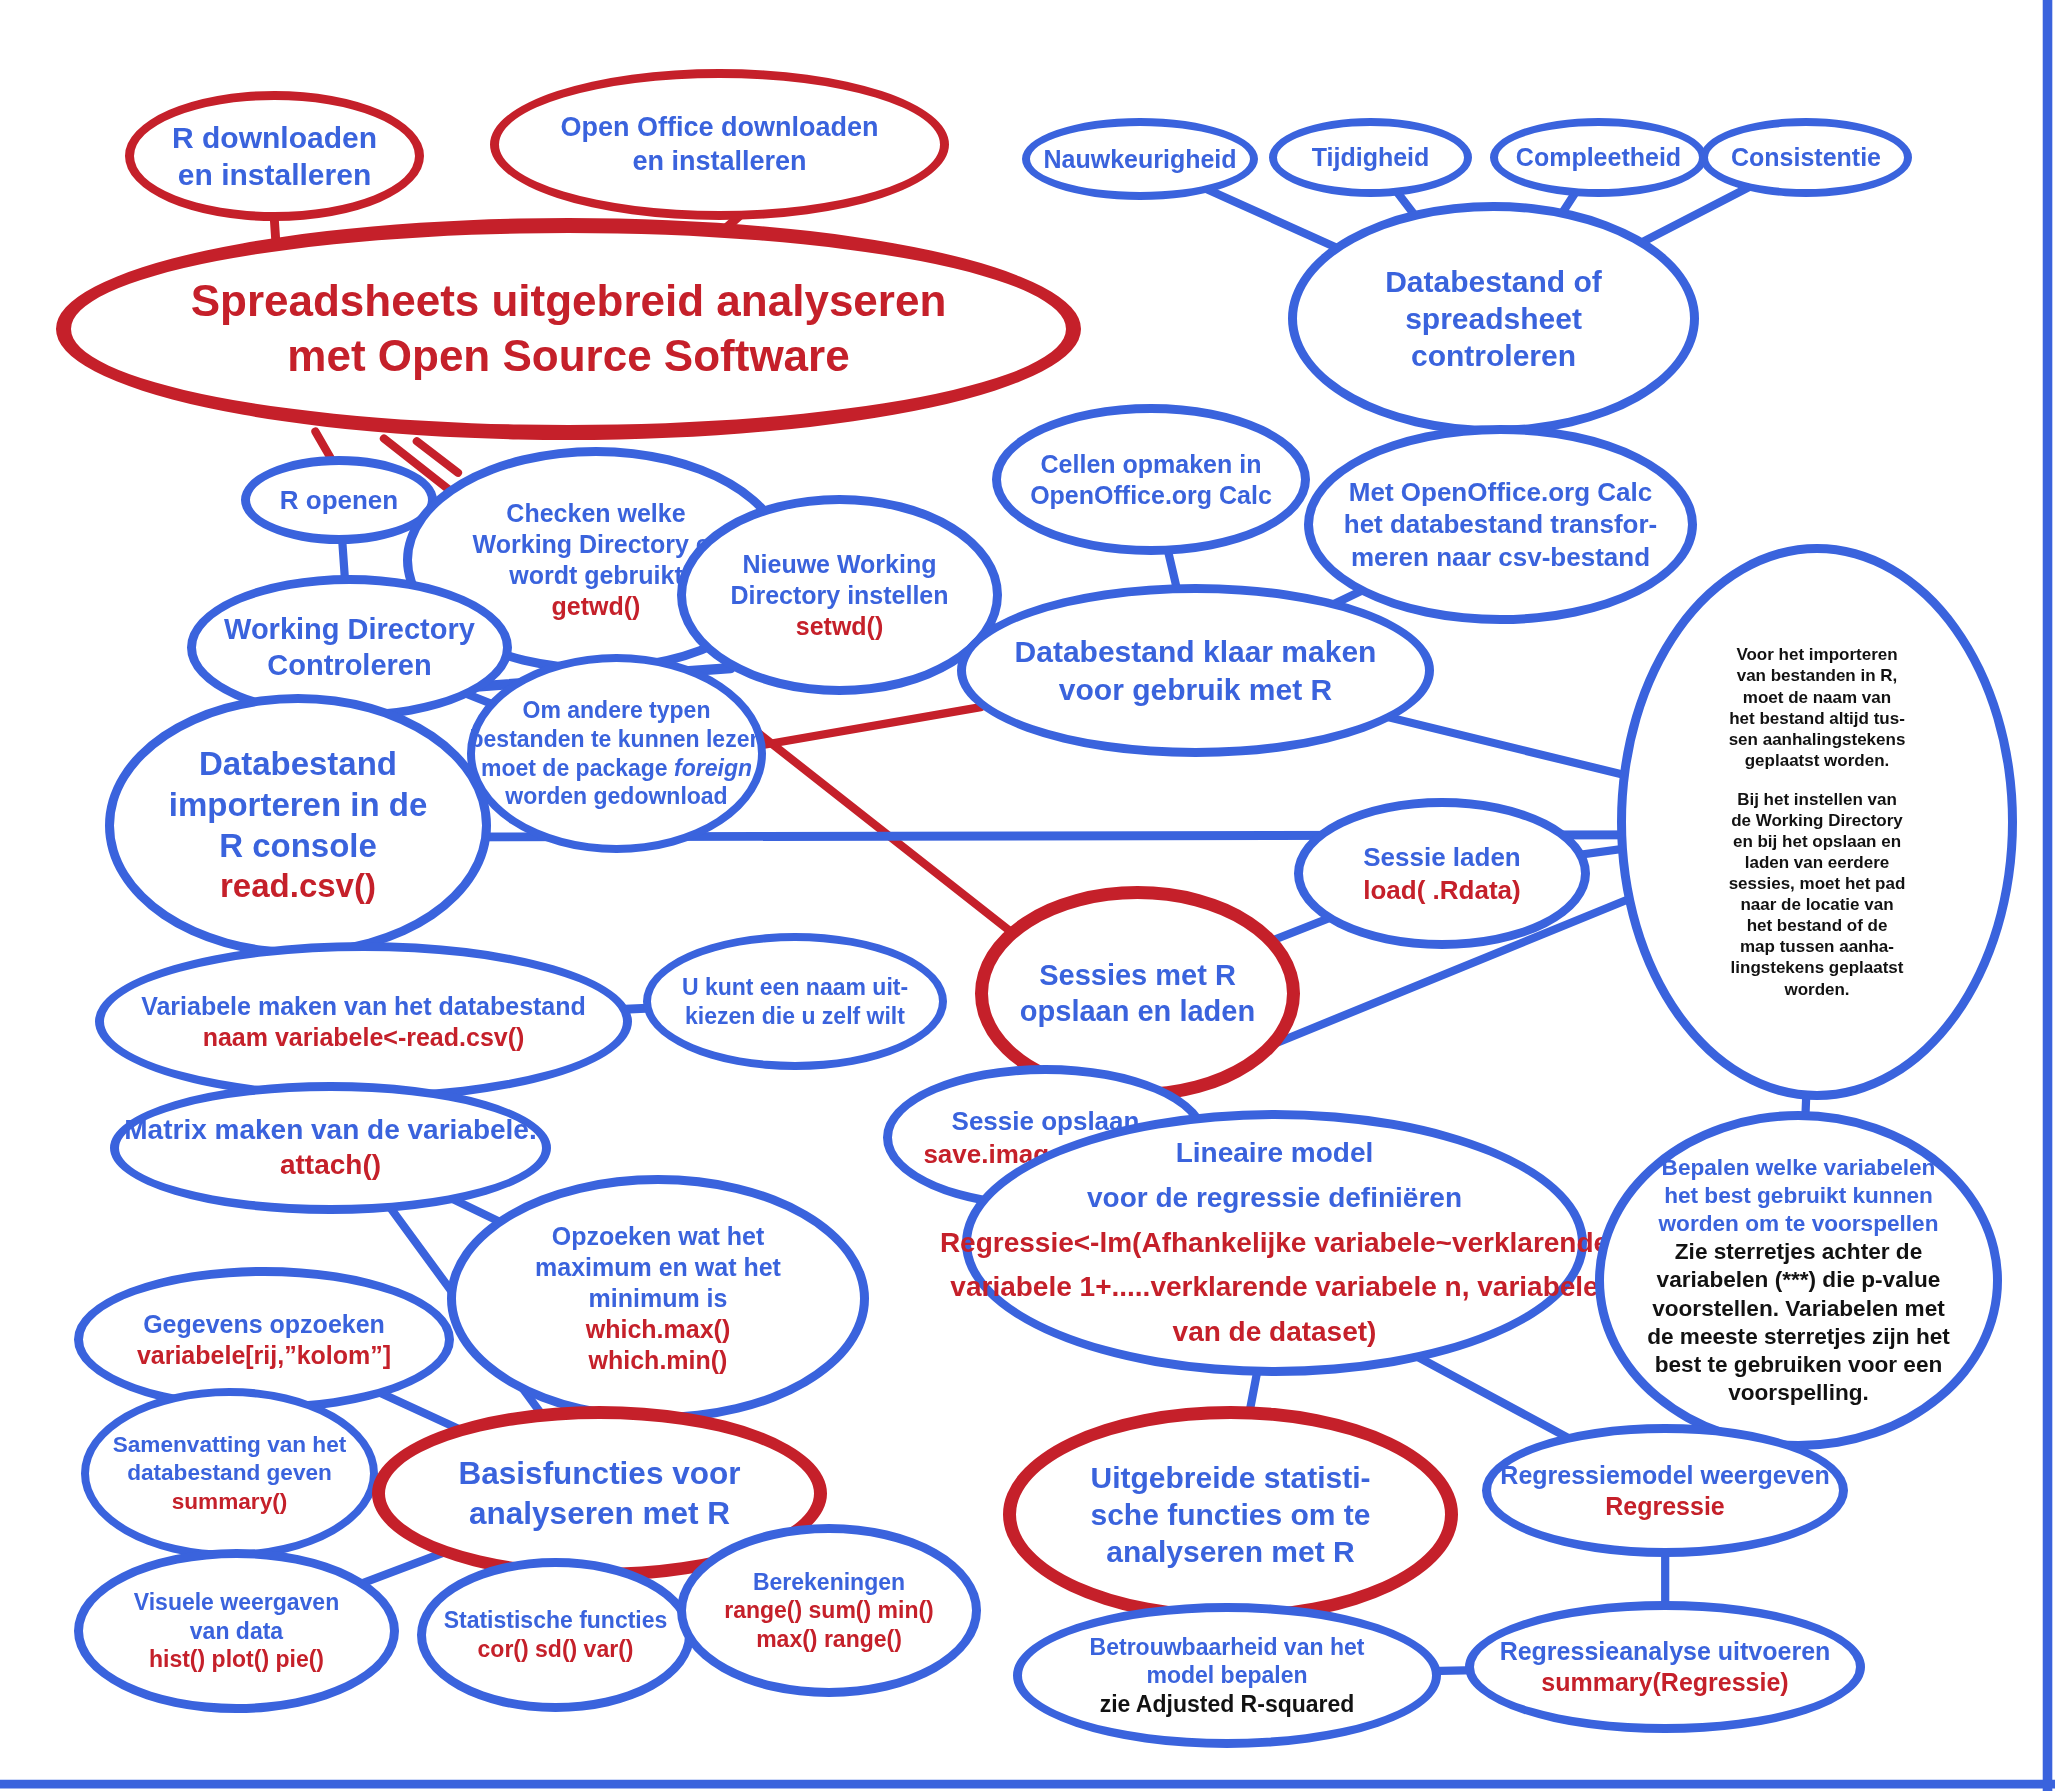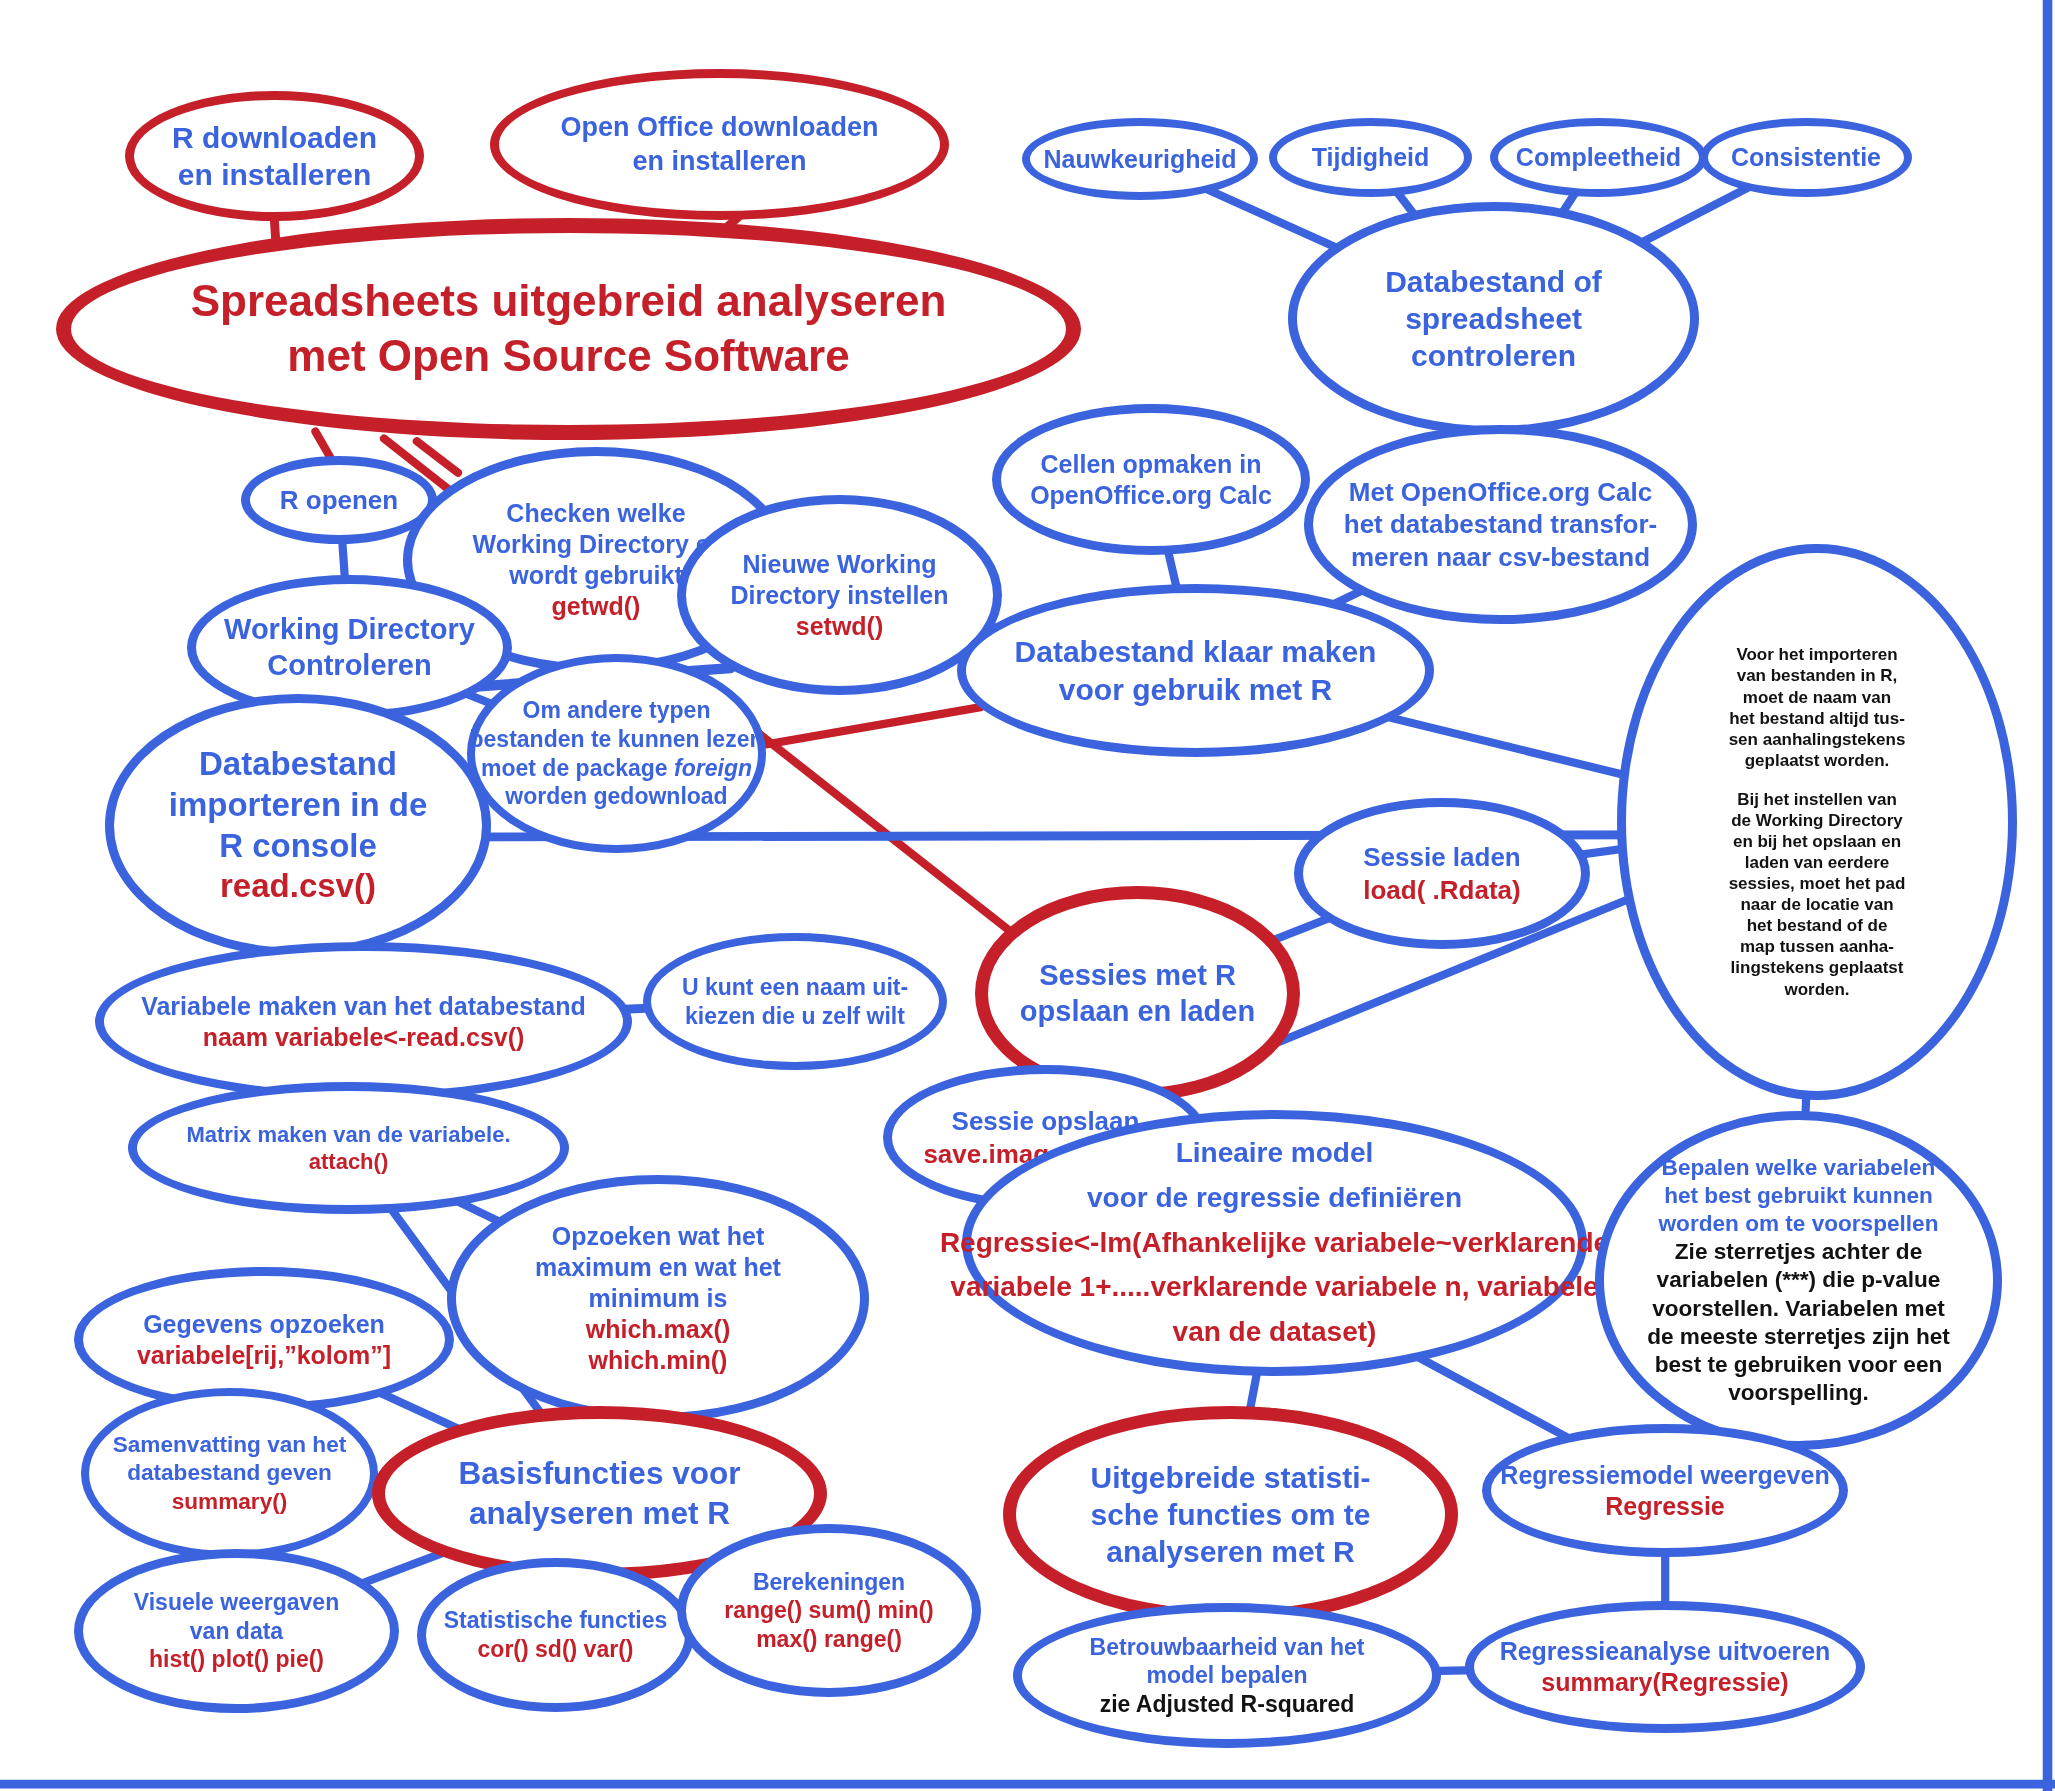--- a/index.html
+++ b/index.html
@@ -174,21 +174,21 @@
         <div class="ln"><span class="s-r">naam variabele&lt;-read.csv()</span></div>
       </div>
       <div class="node" style="left: 643px; top: 933px; width: 304px; height: 137px; border: 8.2px solid rgb(58, 99, 221); font-size: 23px;">
         <div class="ln"><span class="s-b">U kunt een naam uit-</span></div>
         <div class="ln"><span class="s-b">kiezen die u zelf wilt</span></div>
       </div>
       <div class="node" style="left: 883px; top: 1065px; width: 325px; height: 145px; border: 9px solid rgb(58, 99, 221); font-size: 26px;">
         <div class="ln"><span class="s-b">Sessie opslaan</span></div>
         <div class="ln"><span class="s-r">save.image(  .Rdata)</span></div>
       </div>
-      <div class="node" style="left: 128px; top: 1082px; width: 441px; height: 132px; border: 9px solid rgb(58, 99, 221); font-size: 22px;">
+      <div class="node" style="left: 110px; top: 1082px; width: 441px; height: 132px; border: 9px solid rgb(58, 99, 221); font-size: 28px;">
         <div class="ln"><span class="s-b">Matrix maken van de variabele.</span></div>
         <div class="ln"><span class="s-r">attach()</span></div>
       </div>
       <div class="node" style="left: 447px; top: 1175px; width: 422px; height: 247px; border: 9px solid rgb(58, 99, 221); font-size: 25px;">
         <div class="ln"><span class="s-b">Opzoeken wat het</span></div>
         <div class="ln"><span class="s-b">maximum en wat het</span></div>
         <div class="ln"><span class="s-b">minimum is</span></div>
         <div class="ln"><span class="s-r">which.max()</span></div>
         <div class="ln"><span class="s-r">which.min()</span></div>
       </div>

